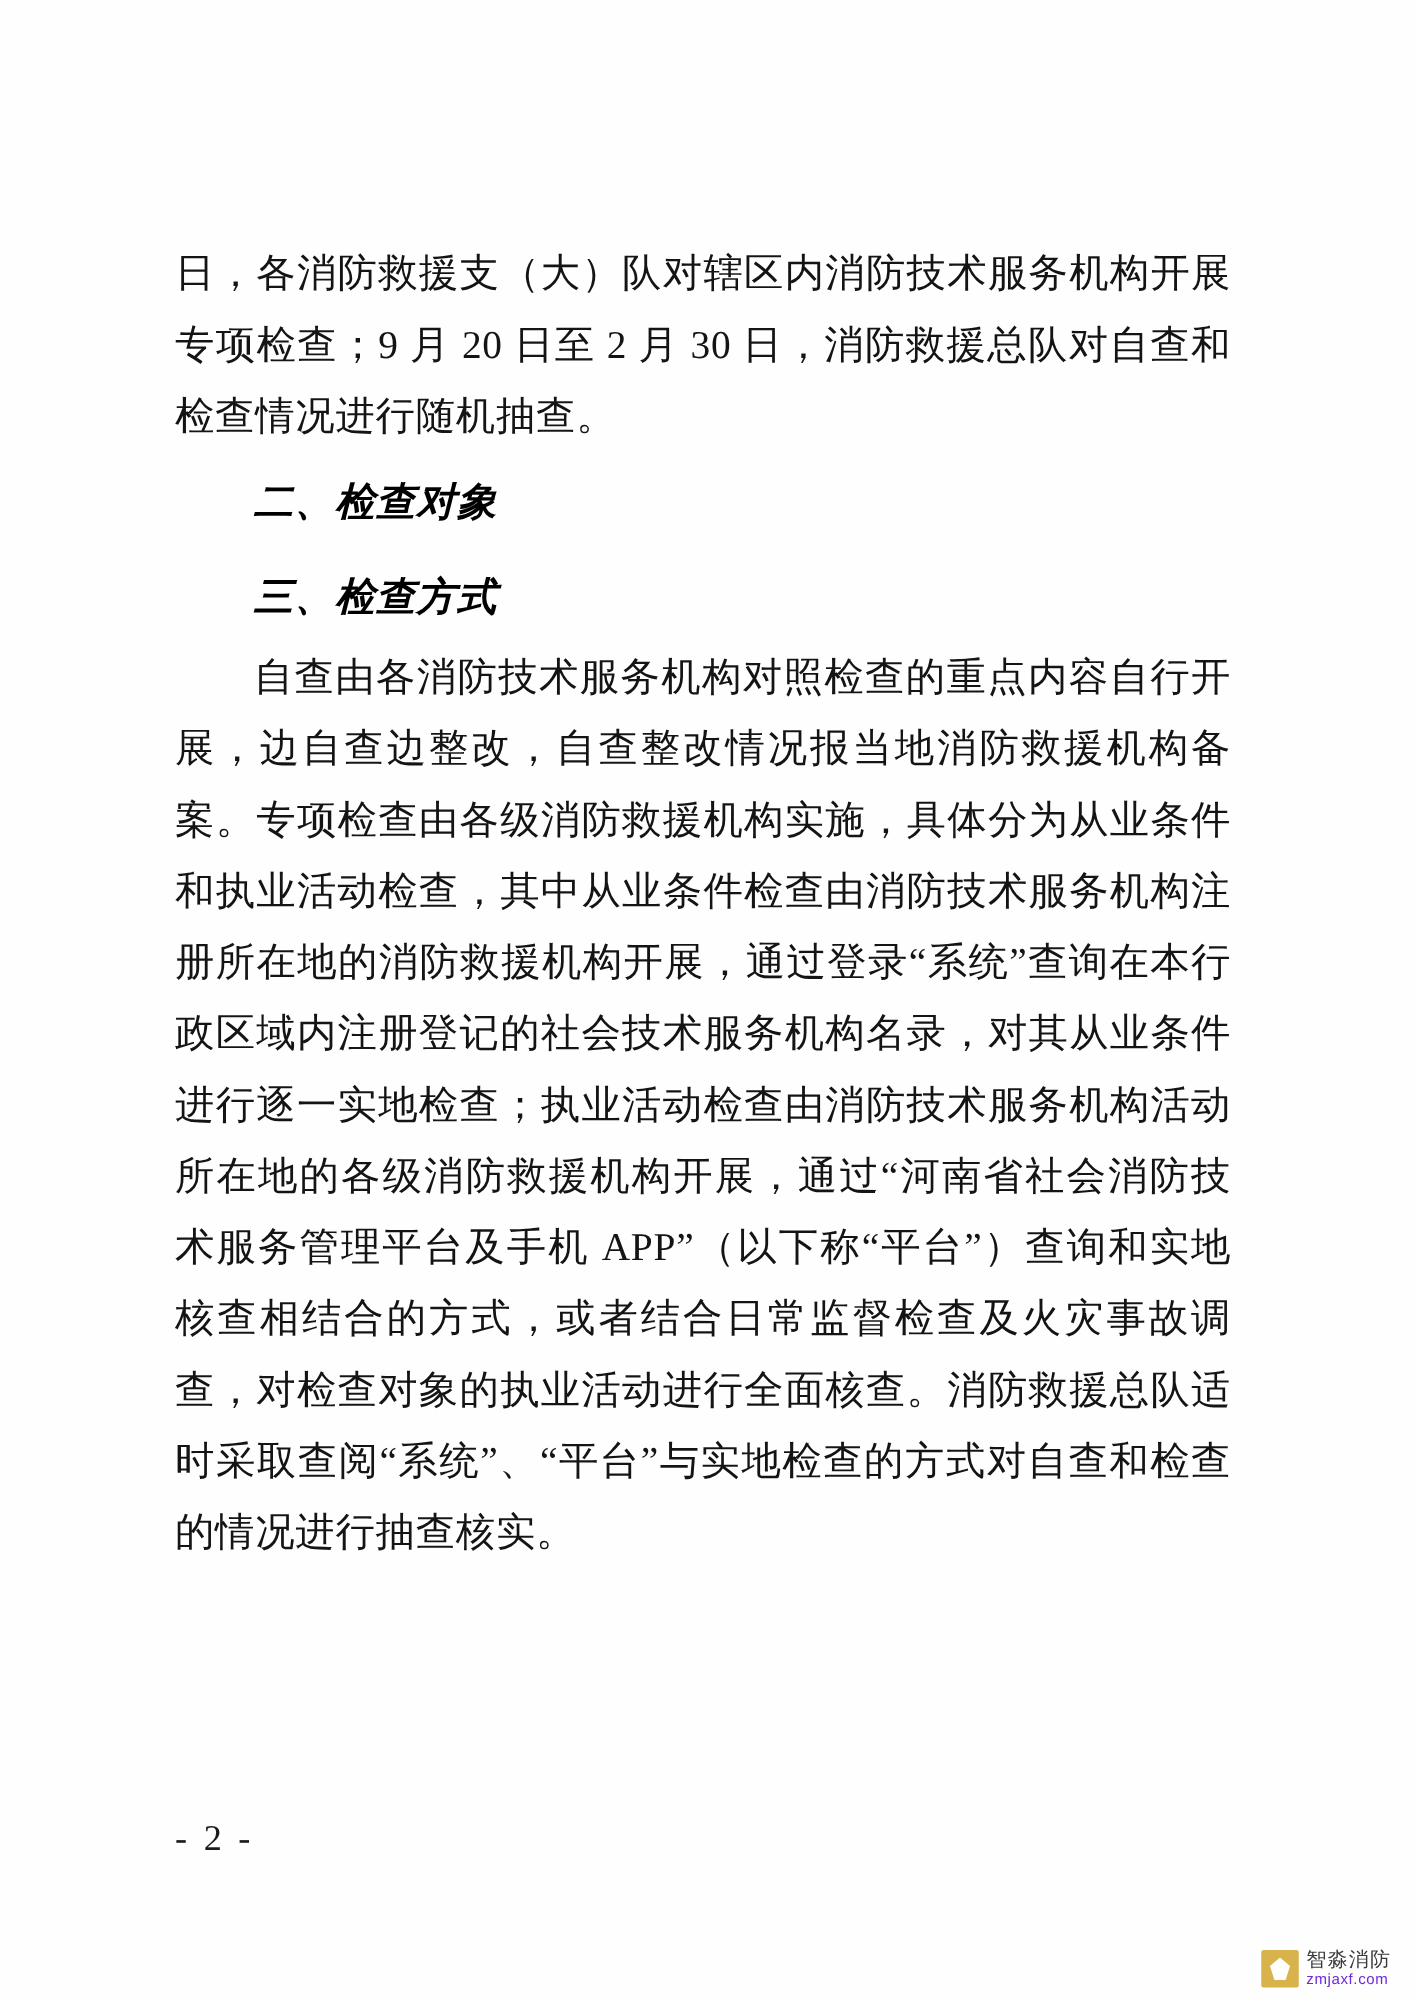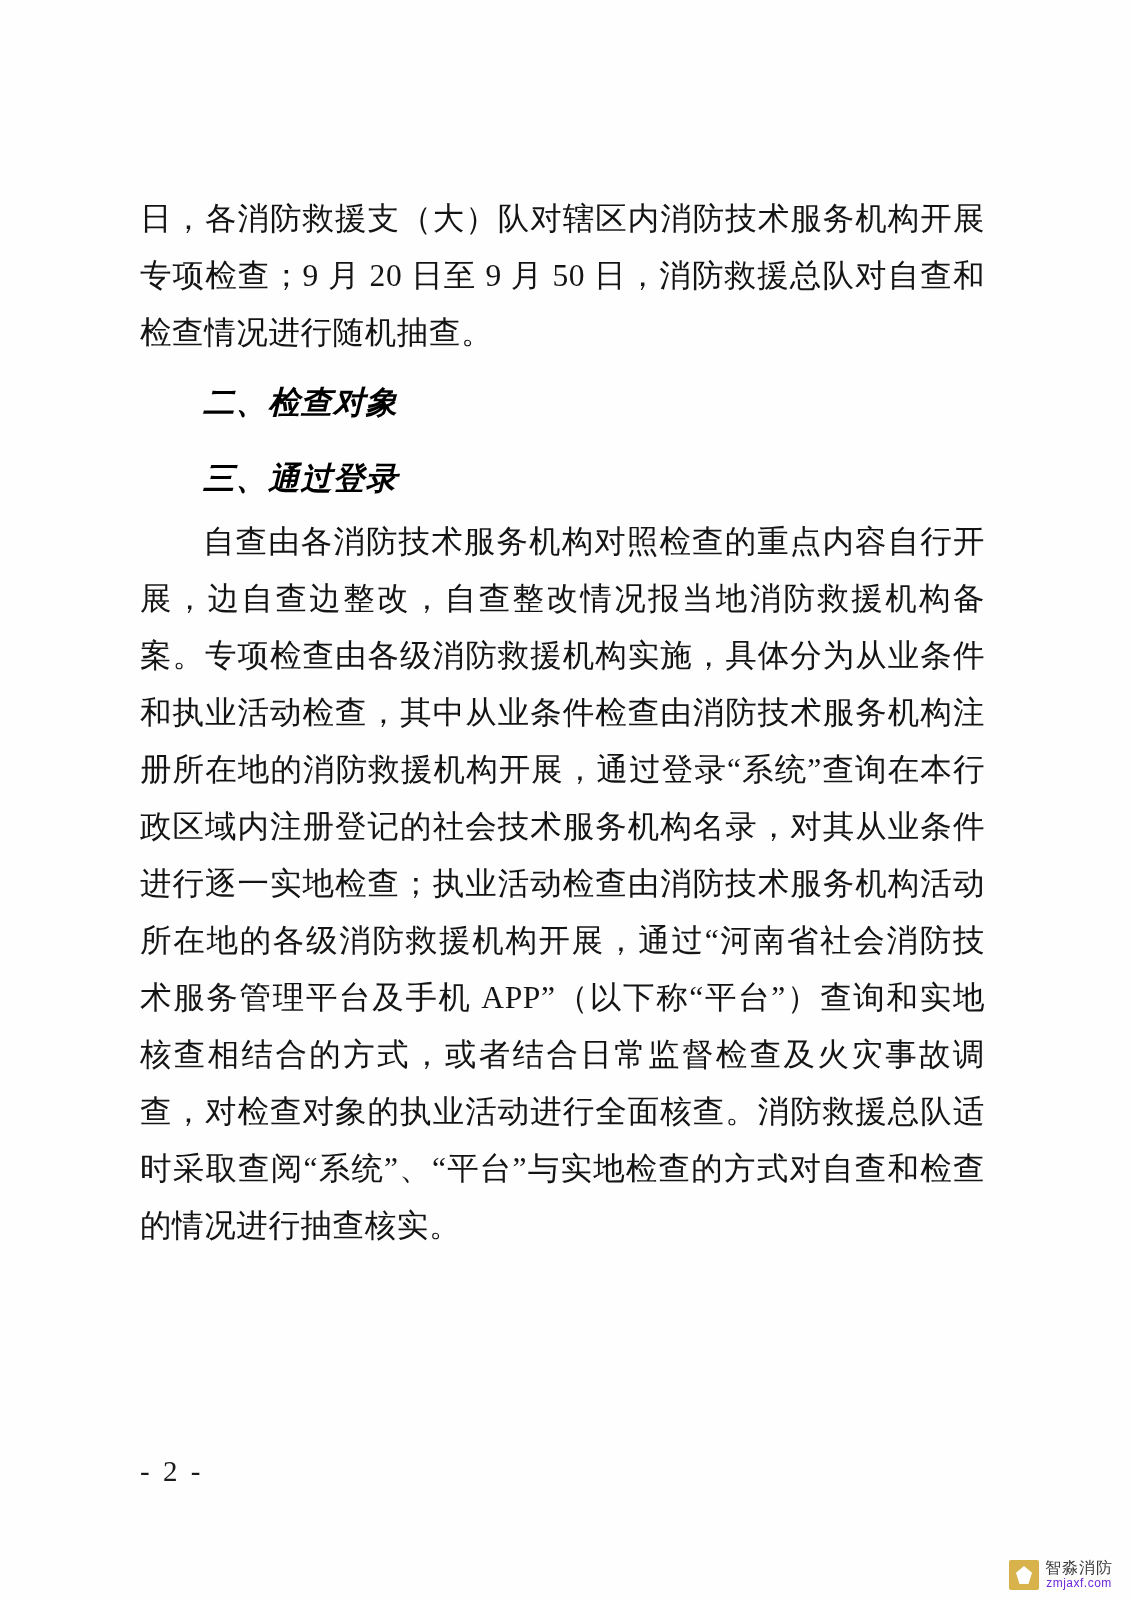--- a/index.html
+++ b/index.html
@@ -85,21 +85,20 @@
     position: absolute;
     left: 7px; top: 6px;
     width: 16px; height: 18px;
     background: #ffffff;
     clip-path: polygon(50% 0%, 100% 38%, 78% 100%, 22% 100%, 0% 38%);
   }
   .wm-text {
     display: flex;
     flex-direction: column;
     line-height: 1.05;
-    align-items: center;
   }
   .wm-main {
     font-size: 16px;
     color: #3a3a3a;
     font-family: "DejaVu Sans", sans-serif;
     letter-spacing: 1px;
   }
   .wm-sub {
     font-size: 12px;
     color: #6d28d9;
@@ -107,30 +106,30 @@
     letter-spacing: 0.5px;
   }
 </style>
 </head>
 <body>
 
 <div class="page">
 
   <div class="content">
 
-    <p class="para">日，各消防救援支（大）队对辖区内消防技术服务机构开展专项检查；9 月 20 日至 9 月 50 日，消防救援总队对自查和检查情况进行随机抽查。</p>
+    <p class="para">日，各消防救援支（大）队对辖区内消防技术服务机构开展专项检查；9 月 20 日至 2 月 30 日，消防救援总队对自查和检查情况进行随机抽查。</p>
 
     <div class="blockgap"></div>
 
     <h2 class="heading">二、检查对象</h2>
 
 
     <div class="blockgap"></div>
 
-    <h2 class="heading">三、通过登录</h2>
+    <h2 class="heading">三、检查方式</h2>
 
     <p class="para indent">自查由各消防技术服务机构对照检查的重点内容自行开展，边自查边整改，自查整改情况报当地消防救援机构备案。专项检查由各级消防救援机构实施，具体分为从业条件和执业活动检查，其中从业条件检查由消防技术服务机构注册所在地的消防救援机构开展，通过登录“系统”查询在本行政区域内注册登记的社会技术服务机构名录，对其从业条件进行逐一实地检查；执业活动检查由消防技术服务机构活动所在地的各级消防救援机构开展，通过“河南省社会消防技术服务管理平台及手机 APP”（以下称“平台”）查询和实地核查相结合的方式，或者结合日常监督检查及火灾事故调查，对检查对象的执业活动进行全面核查。消防救援总队适时采取查阅“系统”、“平台”与实地检查的方式对自查和检查的情况进行抽查核实。</p>
 
   </div>
 
   <div class="pagenum">- 2 -</div>
 
   <div class="watermark">
     <div class="wm-logo"></div>
     <div class="wm-text">

